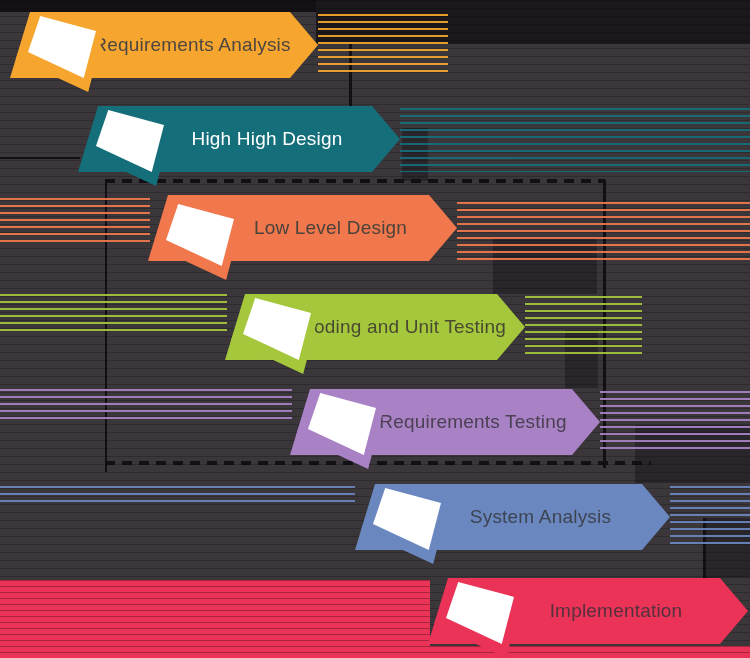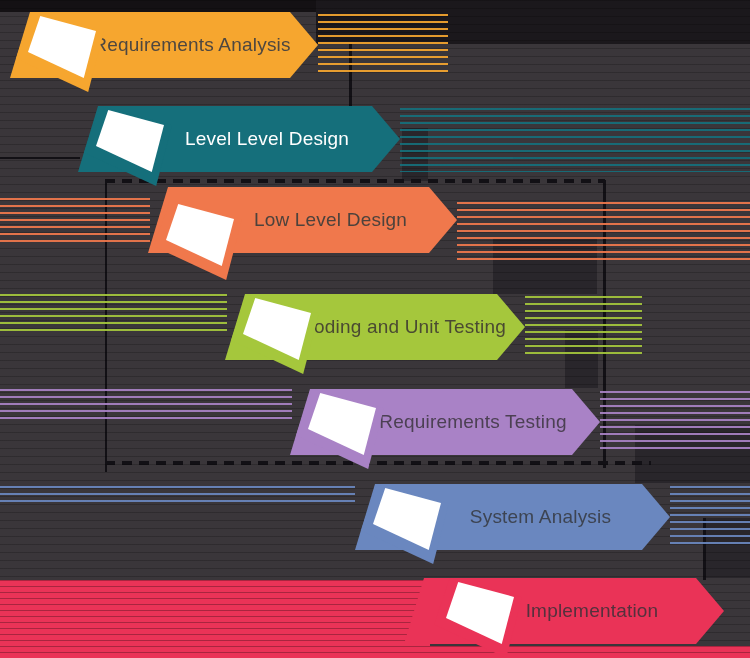--- a/index.html
+++ b/index.html
@@ -79,32 +79,32 @@
     </div>
     <div class="icon-wrap" style="left:16px;top:12px;">
       <div class="icon-back"></div>
         <div class="icon-white"></div>
     </div>
   </div>
 
   <div class="stage" style="--c: #156F7B; --tc: #FFFFFF;">
     <div class="bleed" style="left:400px;top:108px;width:350px;height:64px;"></div>
     <div class="banner" style="left:78px;top:106px;width:322px;">
-      <span class="label">Level Level Design</span>
+      <span class="label">High High Design</span>
     </div>
     <div class="icon-wrap" style="left:84px;top:106px;">
       <div class="icon-back"></div>
         <div class="icon-white"></div>
     </div>
   </div>
 
   <div class="stage" style="--c: #F0784C; --tc: #4C423C;">
     <div class="bleed" style="left:457px;top:202px;width:293px;height:62px;"></div>
     <div class="bleed" style="left:0;top:198px;width:150px;height:44px;"></div>
-    <div class="banner" style="left:148px;top:187px;width:309px;">
+    <div class="banner" style="left:148px;top:195px;width:309px;">
       <span class="label">Low Level Design</span>
     </div>
     <div class="icon-wrap" style="left:154px;top:200px;">
       <div class="icon-back"></div>
         <div class="icon-white"></div>
     </div>
   </div>
 
   <div class="stage" style="--c: #A5C73C; --tc: #4A4A32;">
     <div class="bleed" style="left:525px;top:296px;width:117px;height:62px;"></div>
@@ -138,21 +138,21 @@
     </div>
     <div class="icon-wrap" style="left:361px;top:484px;">
       <div class="icon-back"></div>
         <div class="icon-white"></div>
     </div>
   </div>
 
   <div class="stage" style="--c: #EA3357; --tc: #55313D;">
     <div class="bleed-dense" style="left:0;top:580px;width:430px;height:78px;"></div>
     <div class="bleed-dense" style="left:430px;top:646px;width:320px;height:12px;"></div>
-    <div class="banner" style="left:404px;top:578px;width:320px;">
+    <div class="banner" style="left:428px;top:578px;width:320px;">
       <span class="label">Implementation</span>
     </div>
     <div class="icon-wrap" style="left:434px;top:578px;">
       <div class="icon-back"></div>
         <div class="icon-white"></div>
     </div>
   </div>
 
 </div>
 

